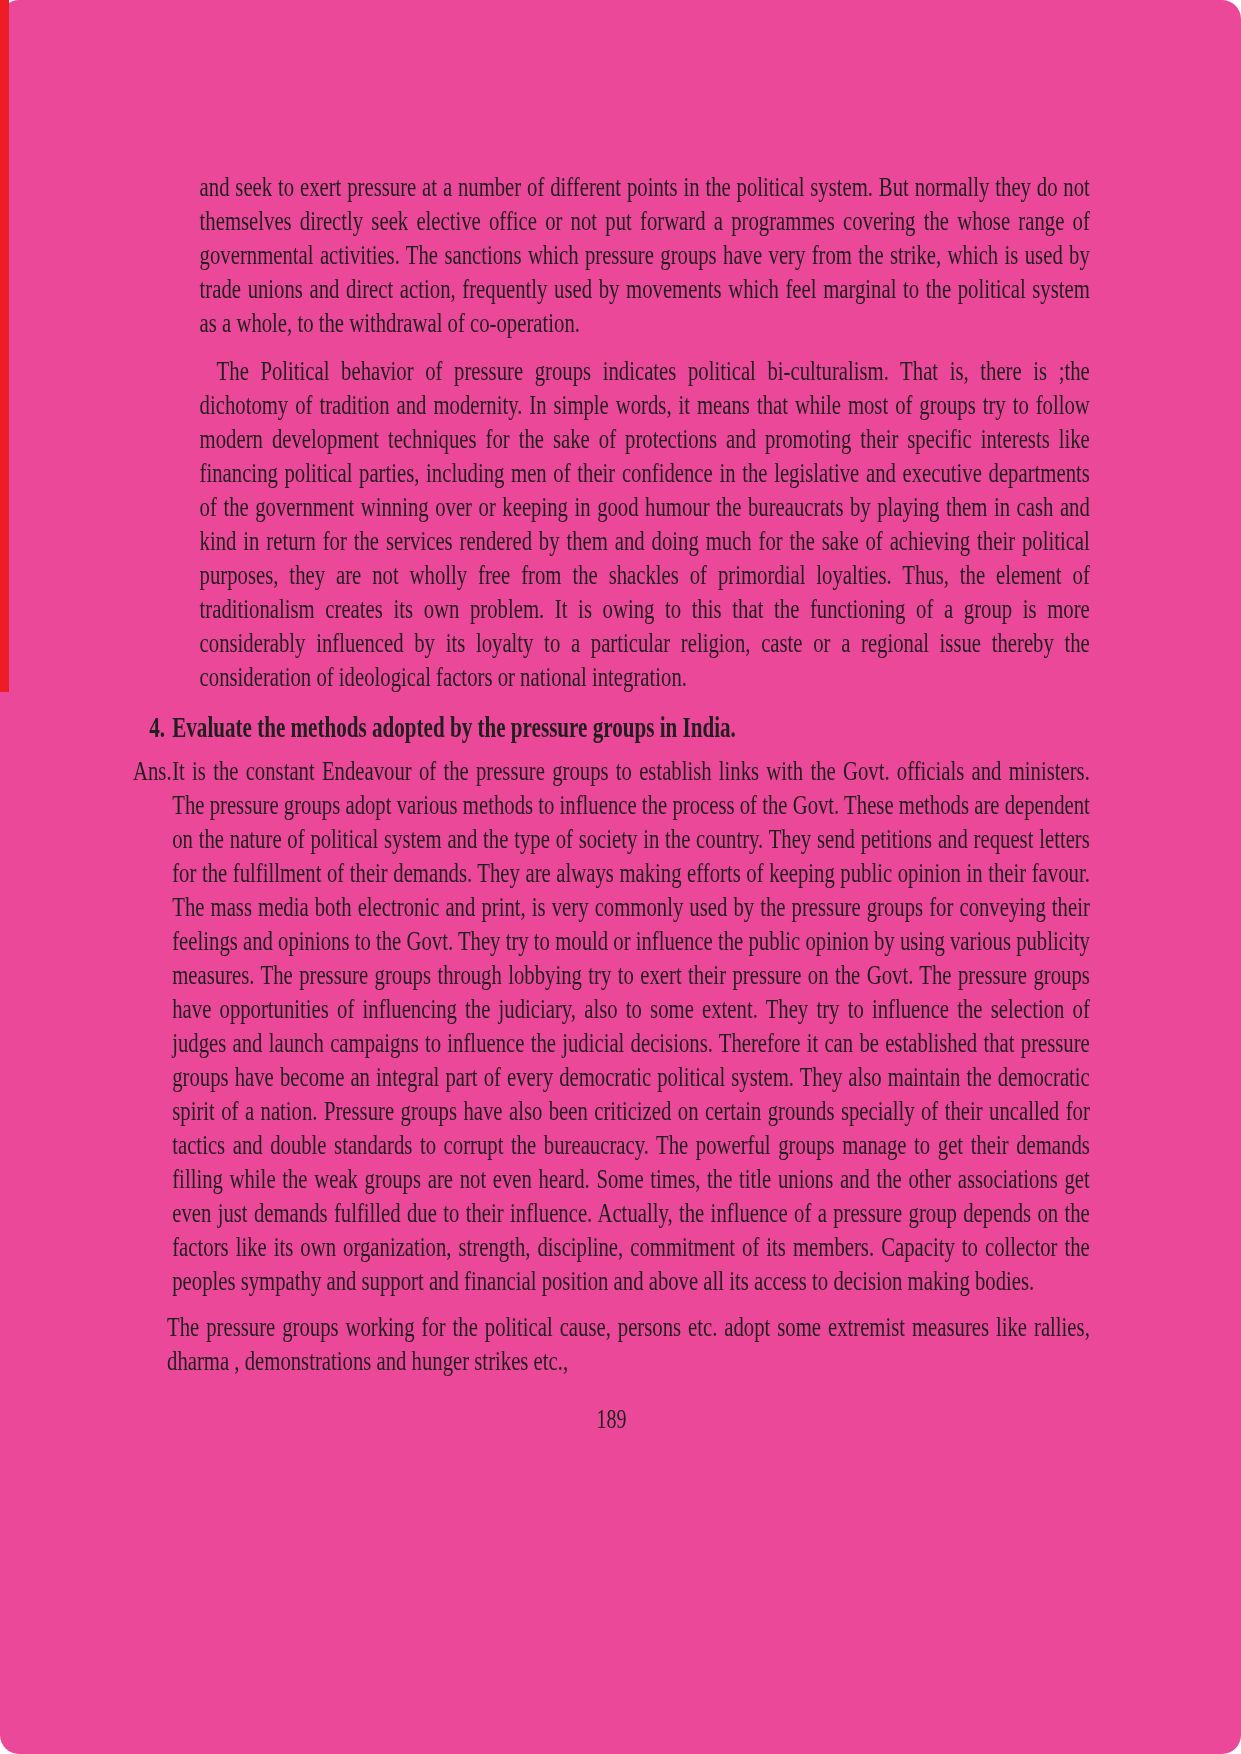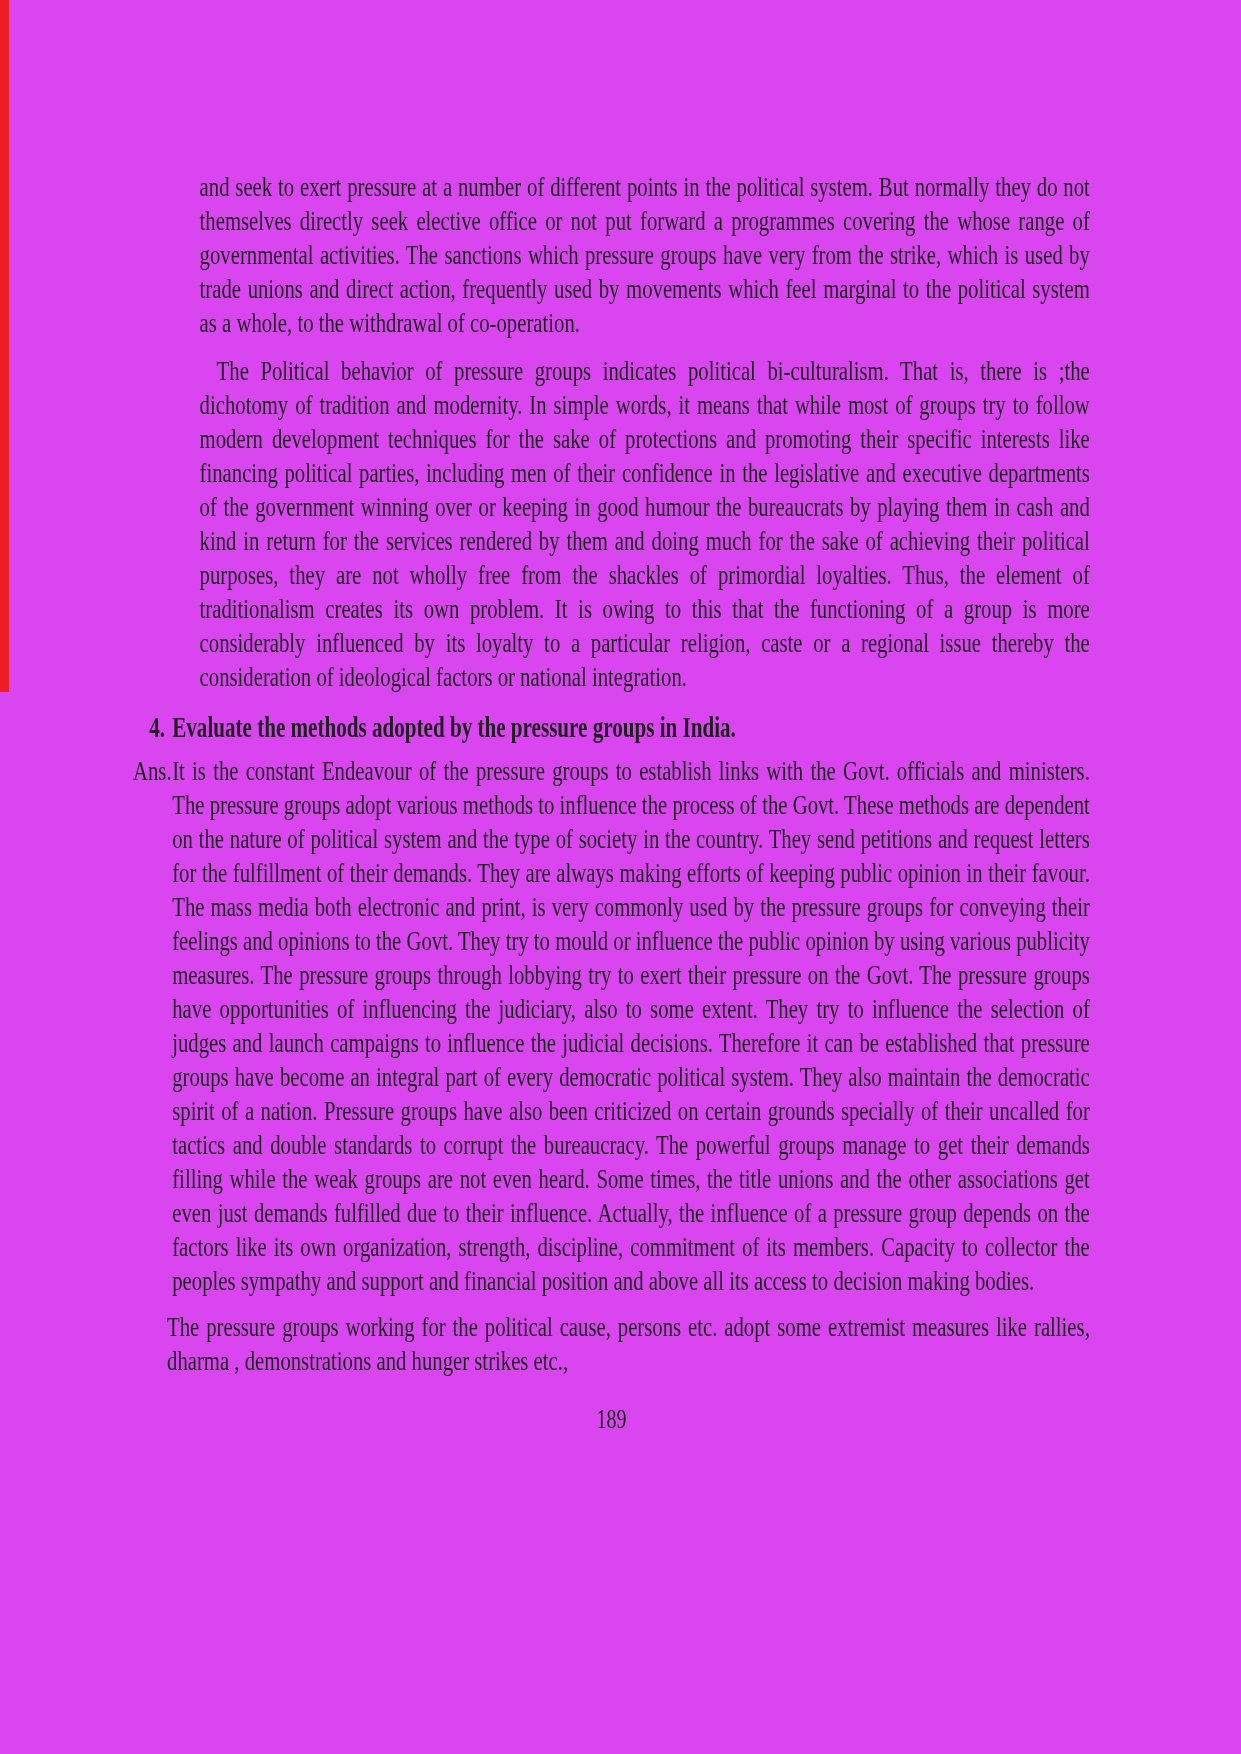--- a/index.html
+++ b/index.html
@@ -11,21 +11,22 @@
     width: 1241px;
     height: 1754px;
     position: relative;
     overflow: hidden;
     font-family: "Liberation Serif", "DejaVu Serif", serif;
     color: #1f1f1f;
   }
   .page {
     position: absolute;
     inset: 0;
-    background: #d946ef;
+    background: #ec4899;
+    border-radius: 19px;
   }
   .red-bar {
     position: absolute;
     left: 0;
     top: 0;
     width: 9px;
     height: 692px;
     background: #ee1c25;
   }
   

